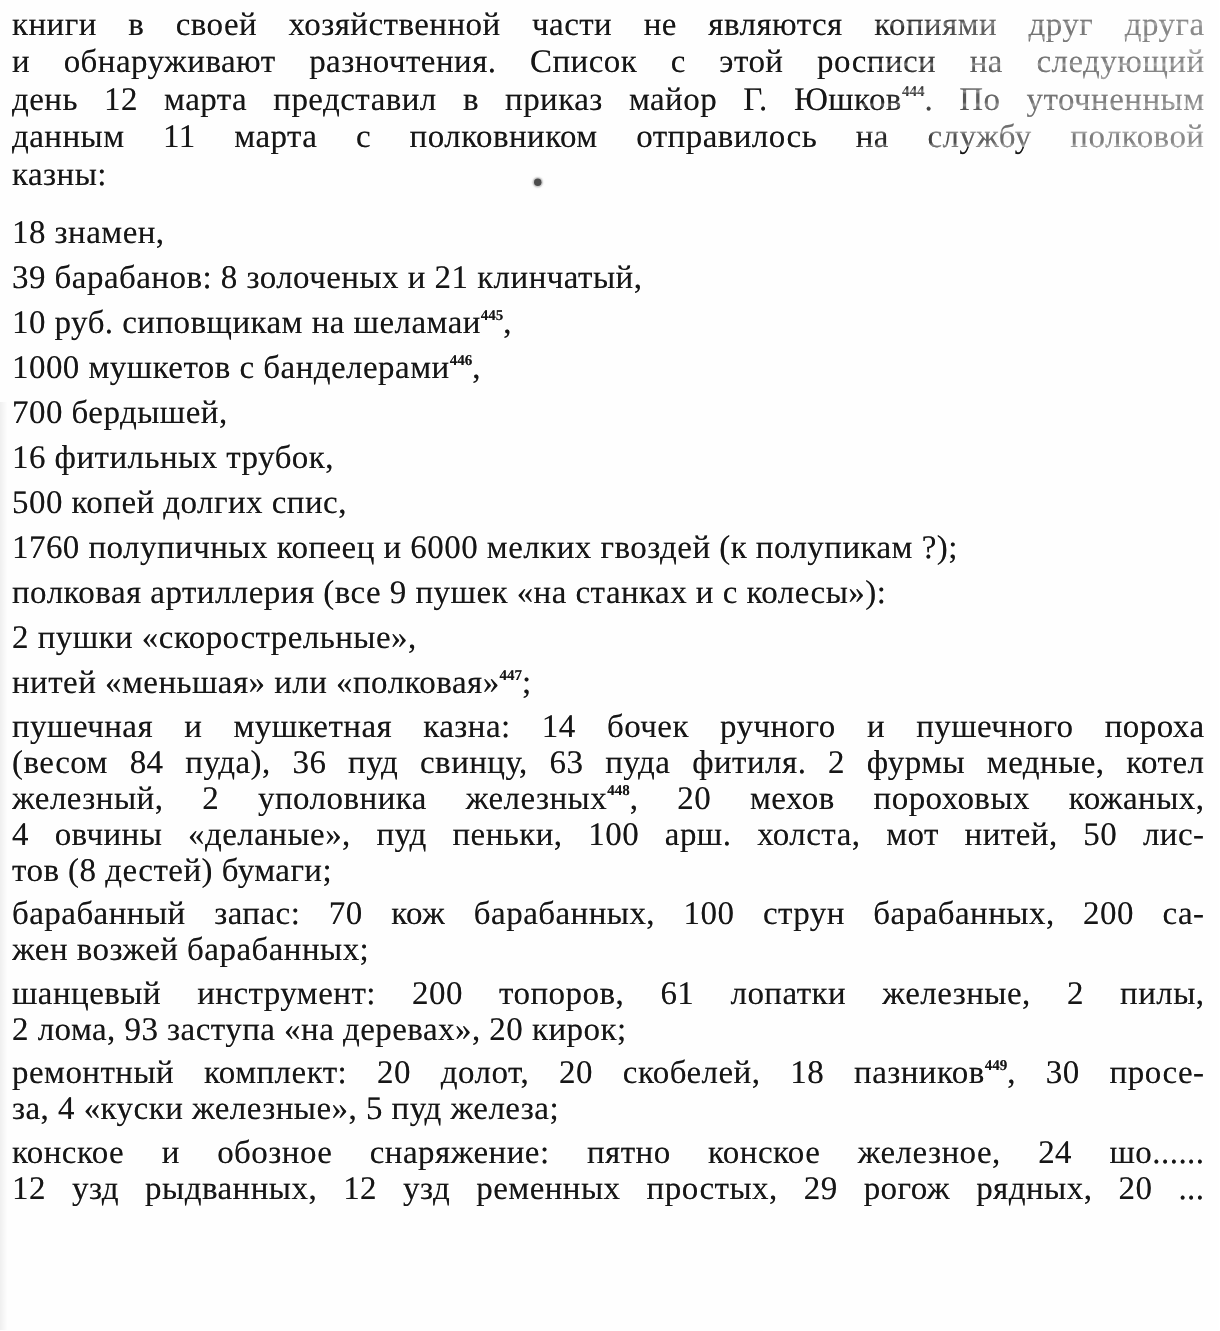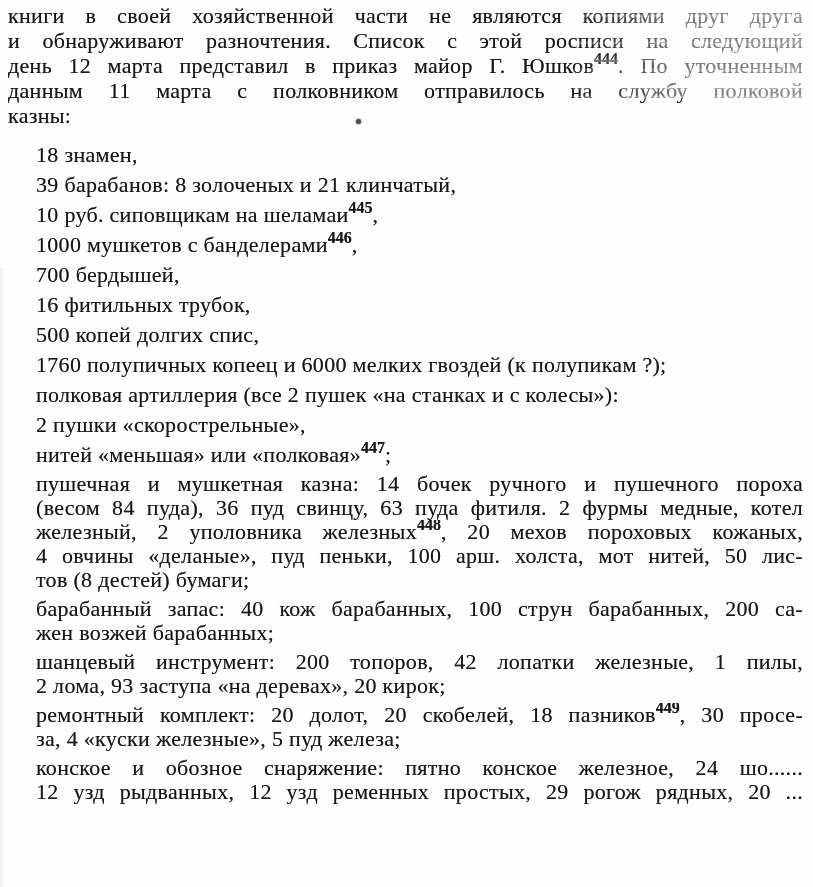--- a/index.html
+++ b/index.html
@@ -19,34 +19,34 @@
     overflow: hidden;
   }
   .content {
     position: absolute;
     left: 8px; top: 3px;
     width: 795px;
   }
   .block { margin: 0; }
   .block + .block { margin-top: 5px; }
   .paragraph + .block { margin-top: 14px; }
-  .block.item { margin-left: 28px; }
+  .block.item { }
   .line {
     line-height: 25px;
     height: 25px;
     overflow: hidden;
     text-align: justify;
     text-align-last: justify;
     white-space: normal;
     text-shadow: 0 0 0.4px rgba(20,20,20,0.55);
   }
   .block.multi .line { line-height: 24px; height: 24px; }
   .line.last { text-align-last: left; }
   sup.fnref {
-    font-size: 16px;
+    font-size: 10px;
     font-weight: bold;
     line-height: 0;
     letter-spacing: 0;
     position: relative;
     top: -9px;
     vertical-align: baseline;
   }
   
   .fade-top-right {
     position: absolute; top: 0; right: 0;
@@ -119,41 +119,41 @@
       <div class="block item">
         <div class="line last"><span>16 фитильных трубок,</span></div>
       </div>
       <div class="block item">
         <div class="line last"><span>500 копей долгих спис,</span></div>
       </div>
       <div class="block item">
         <div class="line last"><span>1760 полупичных копеец и 6000 мелких гвоздей (к полупикам ?);</span></div>
       </div>
       <div class="block item">
-        <div class="line last"><span>полковая артиллерия (все 2 пушек «на станках и с колесы»):</span></div>
+        <div class="line last"><span>полковая артиллерия (все 9 пушек «на станках и с колесы»):</span></div>
       </div>
       <div class="block item">
         <div class="line last"><span>2 пушки «скорострельные»,</span></div>
       </div>
       <div class="block item">
         <div class="line last"><span>нитей «меньшая» или «полковая»</span><sup class="fnref">447</sup><span>;</span></div>
       </div>
       <div class="block item multi">
         <div class="line"><span>пушечная и мушкетная казна: 14 бочек ручного и пушечного пороха</span></div>
         <div class="line"><span>(весом 84 пуда), 36 пуд свинцу, 63 пуда фитиля. 2 фурмы медные, котел</span></div>
         <div class="line"><span>железный, 2 уполовника железных</span><sup class="fnref">448</sup><span>, 20 мехов пороховых кожаных,</span></div>
         <div class="line"><span>4 овчины «деланые», пуд пеньки, 100 арш. холста, мот нитей, 50 лис-</span></div>
         <div class="line last"><span>тов (8 дестей) бумаги;</span></div>
       </div>
       <div class="block item multi">
-        <div class="line"><span>барабанный запас: 40 кож барабанных, 100 струн барабанных, 200 са-</span></div>
+        <div class="line"><span>барабанный запас: 70 кож барабанных, 100 струн барабанных, 200 са-</span></div>
         <div class="line last"><span>жен возжей барабанных;</span></div>
       </div>
       <div class="block item multi">
-        <div class="line"><span>шанцевый инструмент: 200 топоров, 42 лопатки железные, 1 пилы,</span></div>
+        <div class="line"><span>шанцевый инструмент: 200 топоров, 61 лопатки железные, 2 пилы,</span></div>
         <div class="line last"><span>2 лома, 93 заступа «на деревах», 20 кирок;</span></div>
       </div>
       <div class="block item multi">
         <div class="line"><span>ремонтный комплект: 20 долот, 20 скобелей, 18 пазников</span><sup class="fnref">449</sup><span>, 30 просе-</span></div>
         <div class="line last"><span>за, 4 «куски железные», 5 пуд железа;</span></div>
       </div>
       <div class="block item multi">
         <div class="line"><span>конское и обозное снаряжение: пятно конское железное, 24 шо......</span></div>
         <div class="line"><span>12 узд рыдванных, 12 узд ременных простых, 29 рогож рядных, 20 ...</span></div>
       </div>

